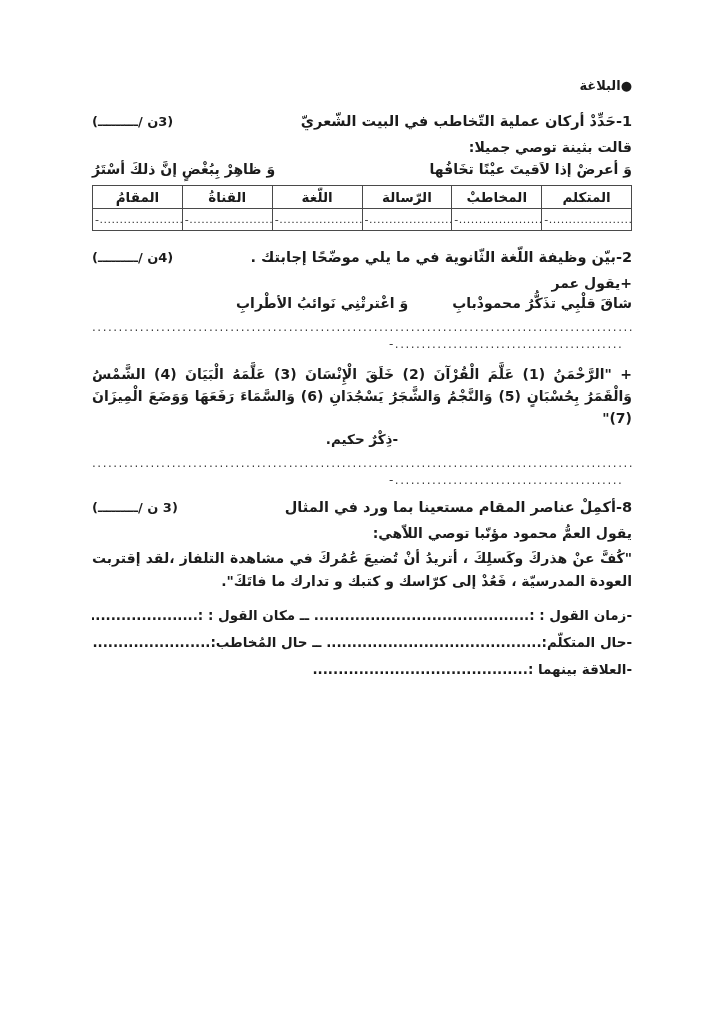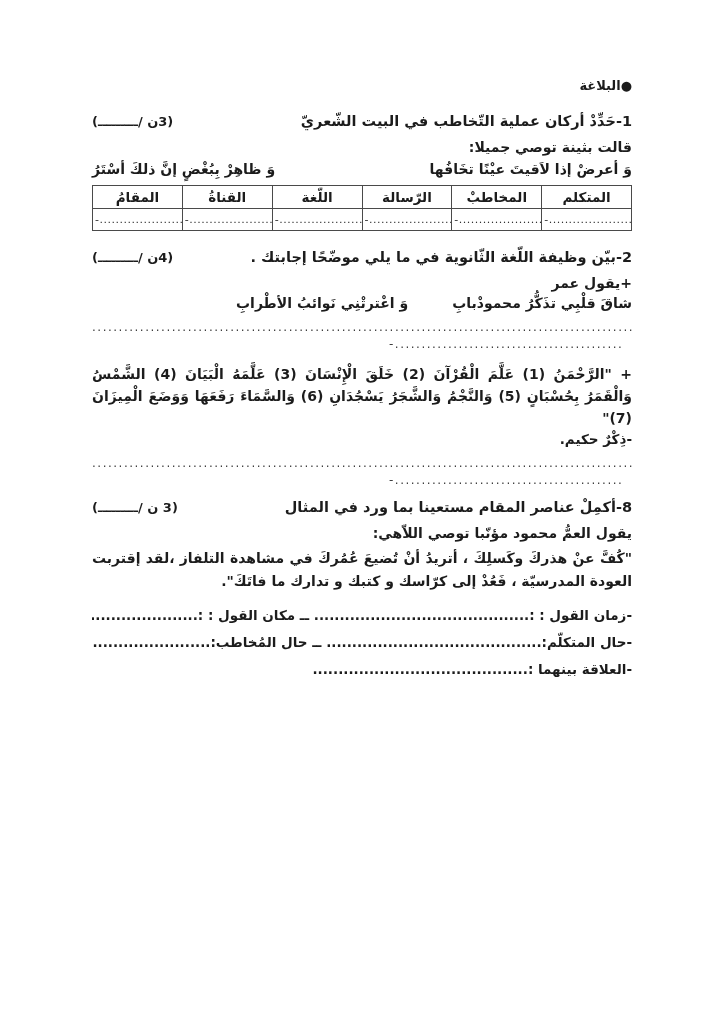--- a/index.html
+++ b/index.html
@@ -29,21 +29,21 @@
   .comm th { font-size:13.5px; font-weight:bold; padding:3px 2px; }
   .comm td { font-size:11px; padding:4px 2px; direction:ltr; color:#333; letter-spacing:0.5px; }
 
   .speaker { font-weight:bold; font-size:14px; margin-bottom:4px; }
 
   .dots-line { font-size:12px; color:#3d3d3d; white-space:nowrap; overflow:hidden;
                line-height:17px; letter-spacing:1.5px; direction:ltr; text-align:left; }
   .dots-short { width:45%; }
 
   .quran { font-weight:bold; font-size:14px; line-height:22px; text-align:justify; margin-top:10px; }
-  .quran-source { font-weight:bold; font-size:13.5px; margin:2px 0 8px; }
+  .quran-source { font-weight:bold; font-size:13.5px; text-align:center; margin:2px 0 8px; }
 
   .section-gap { height:10px; }
 
   .quote { font-weight:bold; font-size:14px; line-height:23px; text-align:justify; margin-bottom:9px; }
 
   .answer-row { font-weight:bold; font-size:13.5px; line-height:27px; white-space:nowrap; overflow:hidden; }
 </style>
 </head>
 <body>
 

